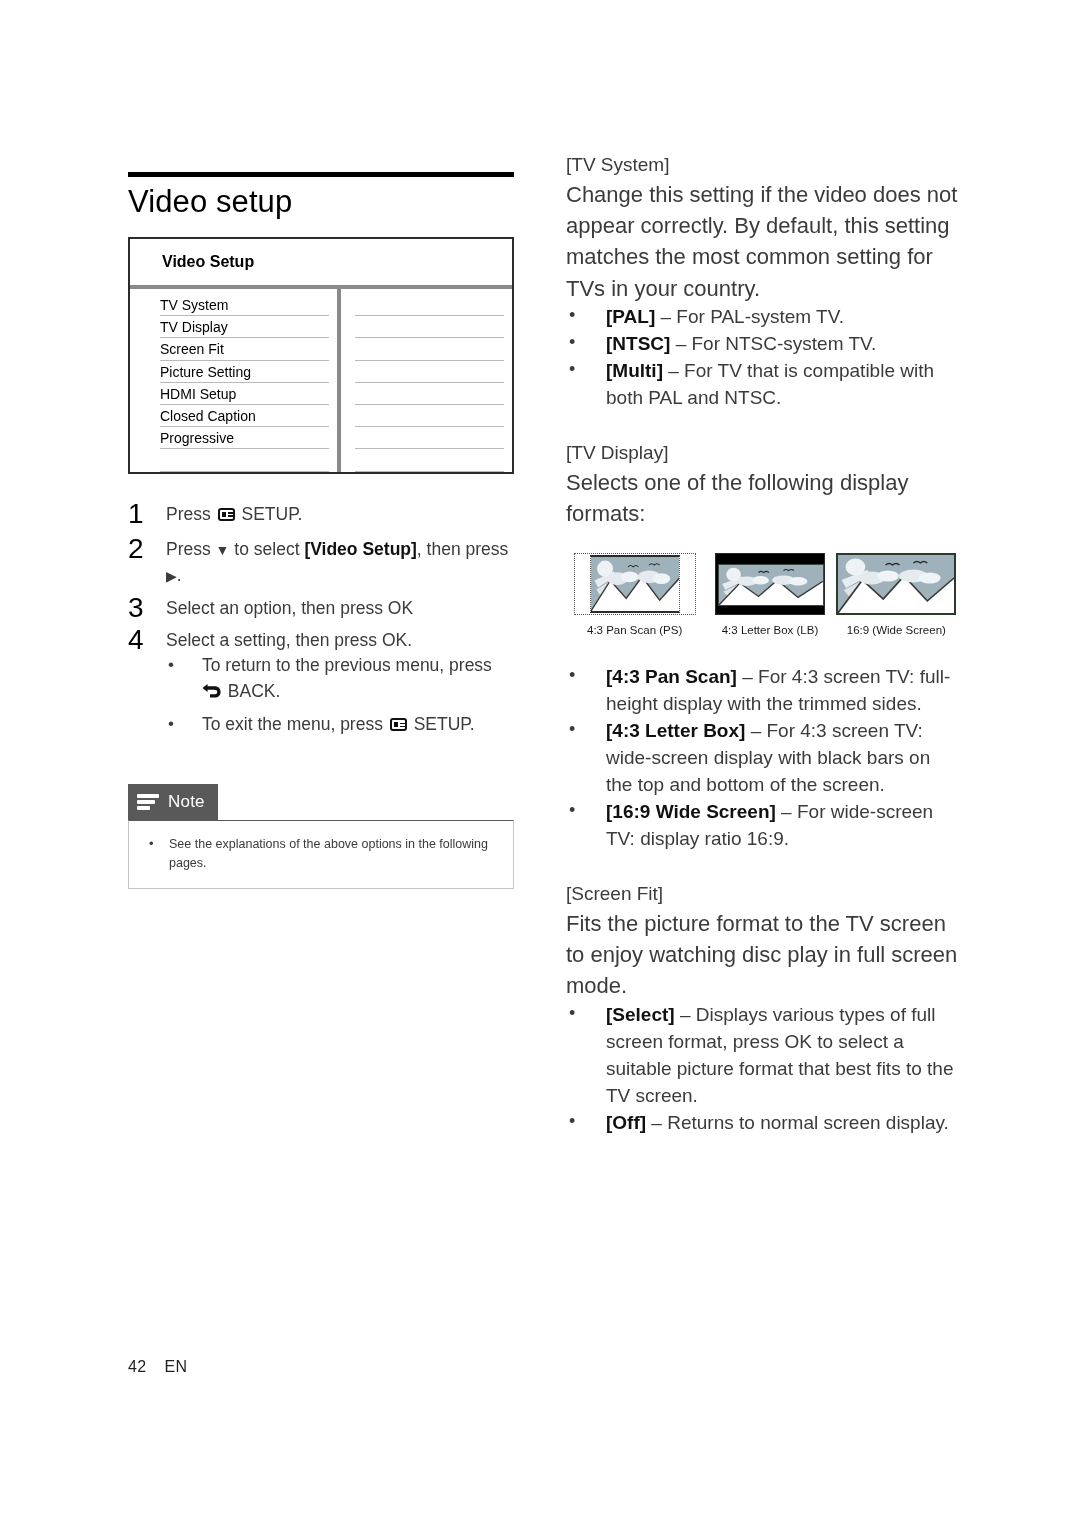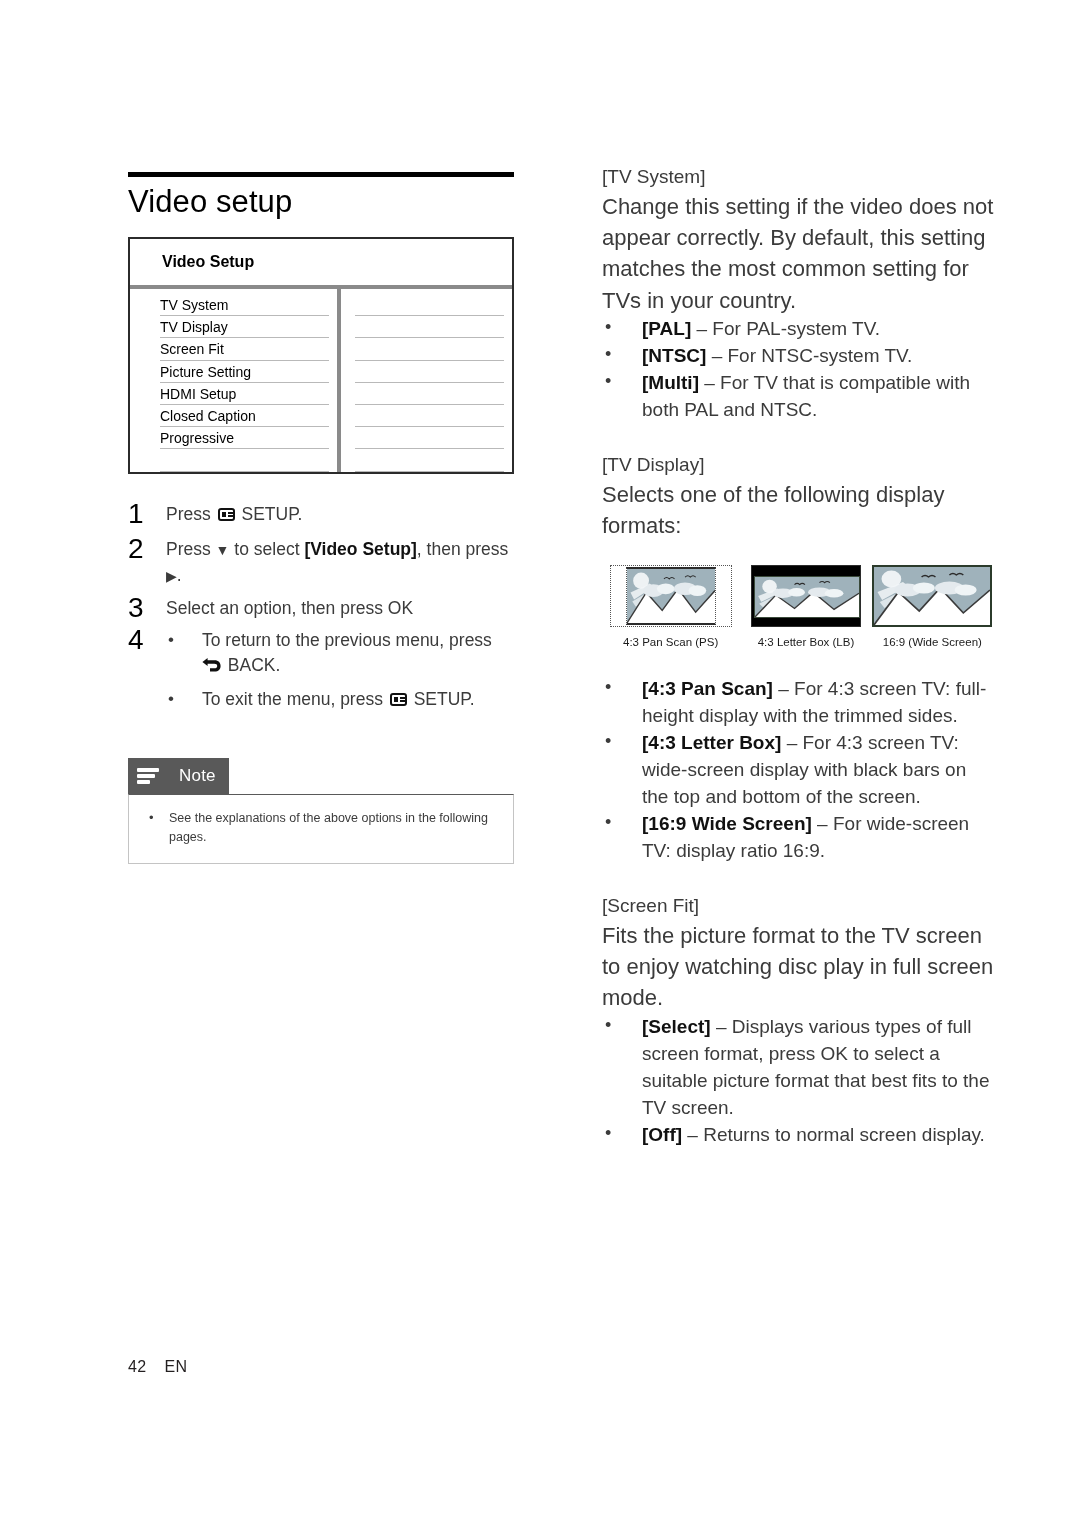--- a/index.html
+++ b/index.html
@@ -26,23 +26,22 @@
   
   .col-left {
     position: absolute;
     left: 128px;
     top: 172px;
     width: 386px;
   }
   .col-right {
     position: absolute;
     left: 566px;
-    top: 164px;
+    top: 152px;
     width: 394px;
-    margin-left: 36px;
   }
 
   
   .title-rule {
     border-top: 5px solid #000;
     width: 100%;
     margin-bottom: 8px;
   }
   .page-title {
     font-size: 31px;
@@ -186,21 +185,21 @@
     margin-right: 2px;
   }
   .glyph-down { font-size: 14px; }
   .glyph-right { font-size: 14px; }
 
   
   .note-wrap { margin-top: 46px; width: 100%; }
   .note-tab {
     display: inline-flex;
     align-items: center;
-    gap: 20px;
+    gap: 9px;
     background: #595959;
     padding: 6px 13px 6px 9px;
     height: 24px;
     box-sizing: content-box;
   }
   .note-icon {
     width: 22px; height: 20px;
     position: relative;
     display: inline-block;
   }
@@ -408,20 +407,21 @@
         </div>
       </div>
 
       <div class="step" style="margin-bottom:6px;">
         <div class="step-num">3</div>
         <div class="step-text">Select an option, then press OK</div>
       </div>
 
       <div class="step">
         <div class="step-num">4</div>
+        <div class="step-text">Select a setting, then press OK.</div>
         <ul class="bullets-sub">
           <li>
             <span class="dot">•</span><span>To return to the previous menu, press </span><br><svg class="glyph-back" width="19" height="15" viewBox="0 0 19 15">
                 <path d="M5.6 2.2 L5.6 0 L0.4 4.0 L5.6 8.0 L5.6 5.8 L12.2 5.8 C14.3 5.8 15.2 6.6 15.2 8.0 C15.2 9.4 14.3 10.3 12.2 10.3 L8.0 10.3 L8.0 13.6 L12.6 13.6 C16.4 13.6 18.6 11.4 18.6 8.0 C18.6 4.5 16.4 2.2 12.6 2.2 Z" fill="#111"></path>
               </svg><span> BACK.</span>
           </li>
           <li style="margin-top:8px;">
             <span class="dot">•</span><span>To exit the menu, press </span><span class="glyph-setup"></span><span> SETUP.</span>
           </li>
         </ul>

